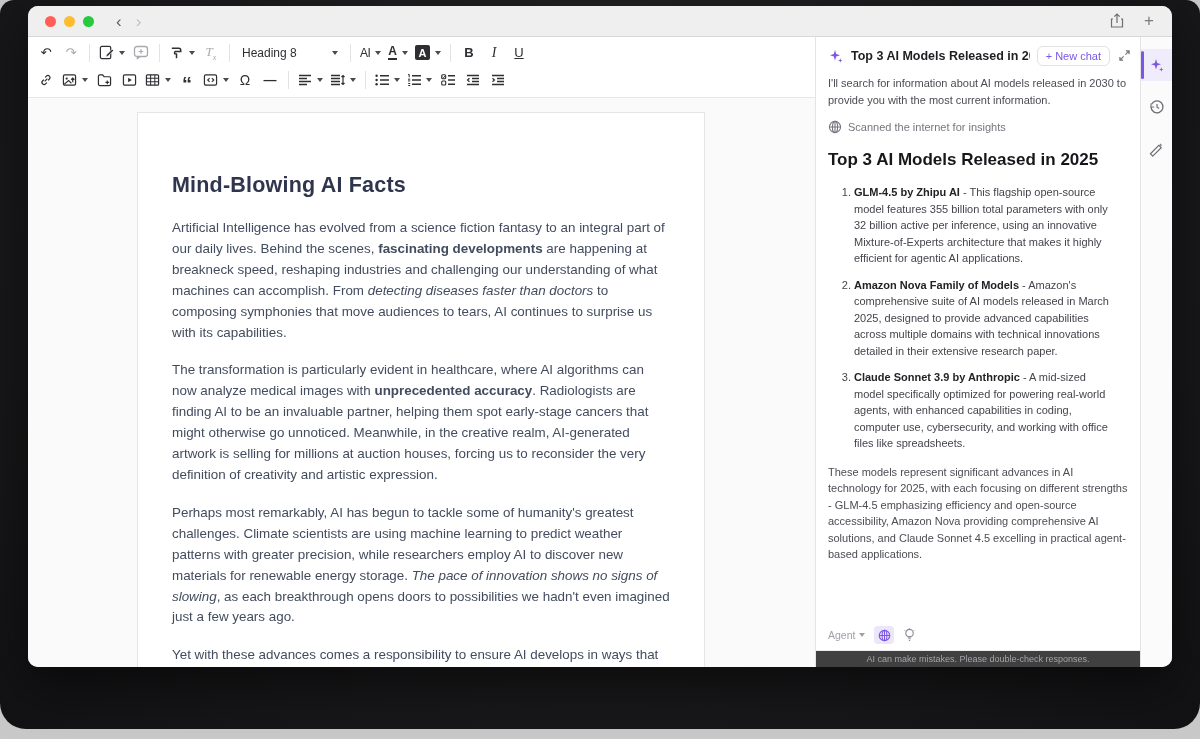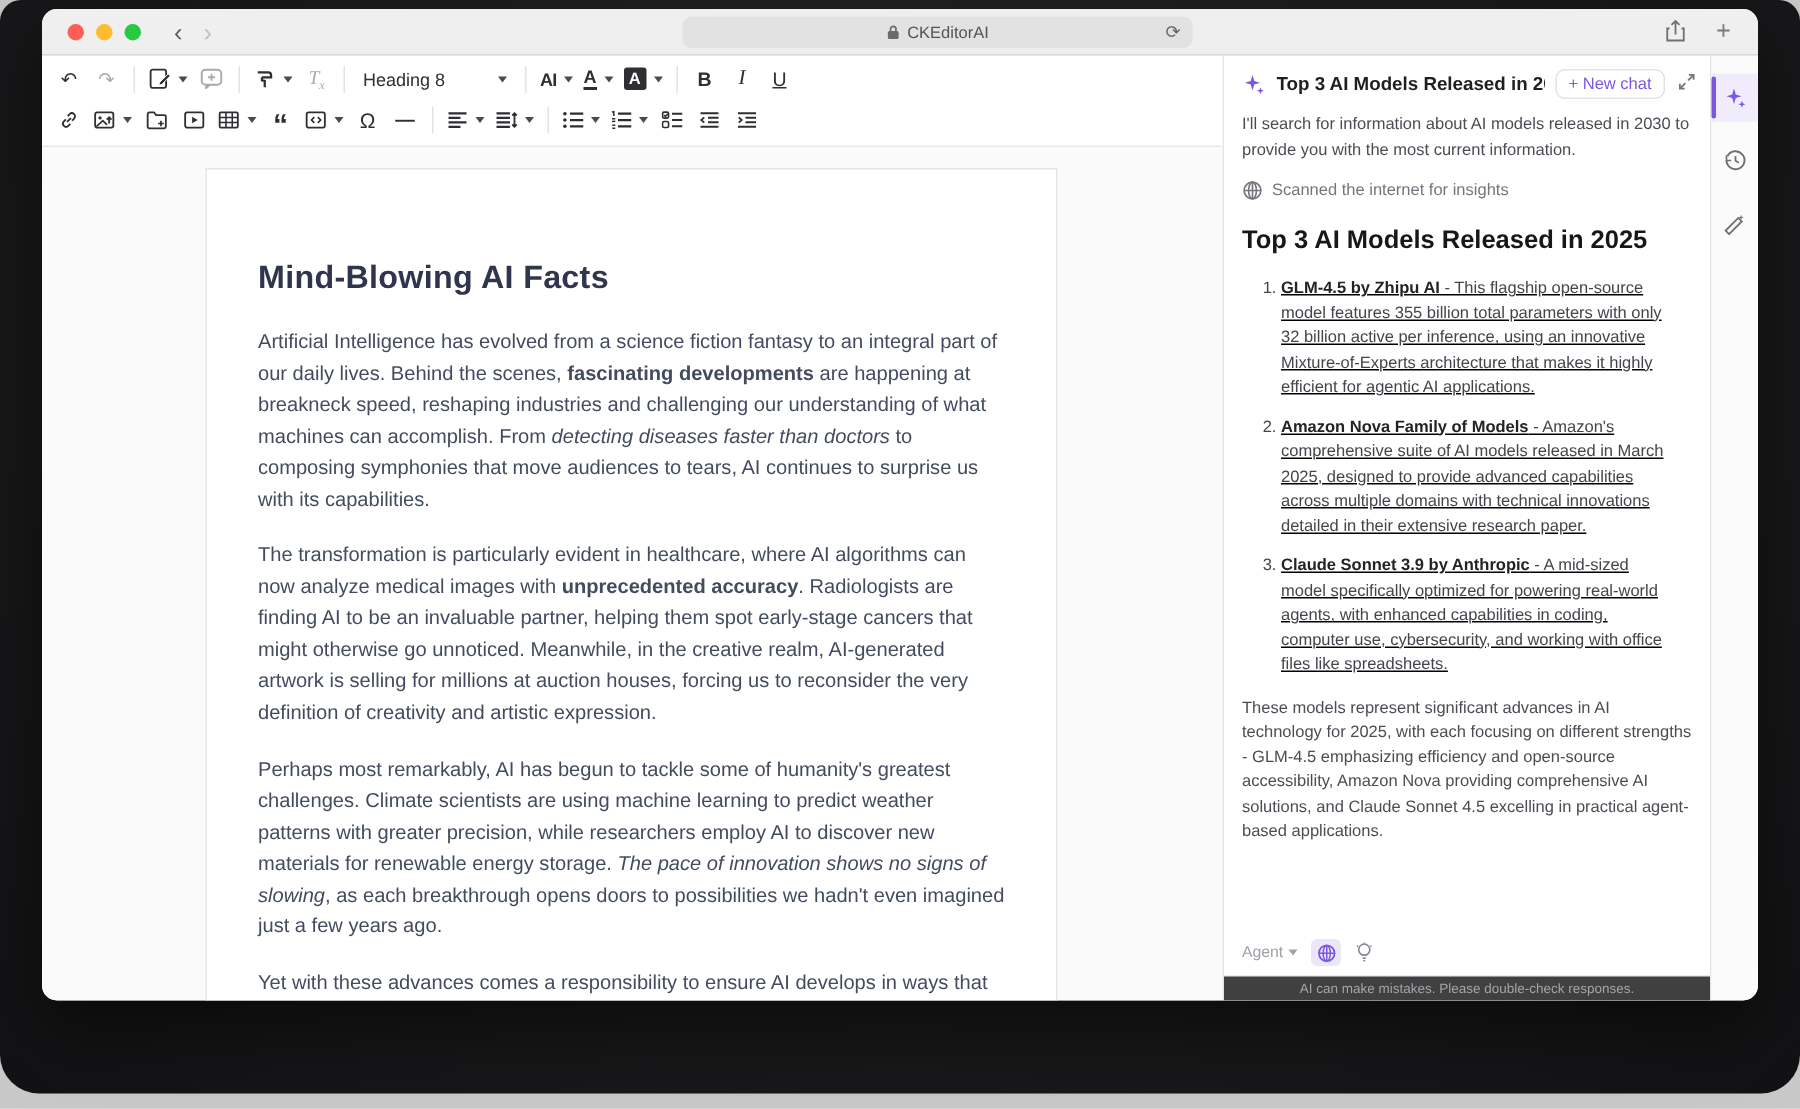--- a/index.html
+++ b/index.html
@@ -42,21 +42,21 @@
     border-top:4px solid #4a4a4f; margin-left:3px; }
   .tb-sep { width:1px; height:18px; background:#e3e3e6; margin:0 5px; flex:0 0 1px; }
   .heading-select { display:flex; align-items:center; justify-content:space-between; width:108px;
     height:24px; padding:0 6px; font-size:12px; color:#2f2f33; cursor:pointer; }
   .glyph-b { font-weight:800; }
   .glyph-i { font-style:italic; font-family:"Liberation Serif",serif; font-size:14px; }
   .glyph-u { text-decoration:underline; }
   .font-color-a { font-weight:700; border-bottom:2px solid #2f2f33; line-height:1.05; font-size:12px; }
   .font-bg-a { font-weight:700; background:#2f2f33; color:#fff; font-size:11px;
     width:15px; height:15px; display:flex; align-items:center; justify-content:center; border-radius:2px; }
-  .font-size-g { font-weight:700; font-size:12px; letter-spacing:-0.5px; }
+  .font-size-g { font-weight:400; font-size:12px; letter-spacing:-0.5px; }
   .quote-g { font-size:20px; font-weight:800; line-height:0.4; margin-top:8px; }
   .tx-g { font-style:italic; font-family:"Liberation Serif",serif; font-size:13px; }
   .tx-g sub { font-size:8px; }
 
   
   .canvas { flex:1; background:#fafafa; overflow:hidden; position:relative; }
   .page { position:absolute; left:109px; top:14px; width:568px; height:600px;
     background:#fff; border:1px solid #e6e6e9; border-bottom:none;
     padding:60px 34px 0 34px; color:#434c5e; }
   .page h2 { color:#2e354d; font-size:21.5px; letter-spacing:.2px; margin-bottom:20px; }
@@ -69,21 +69,21 @@
   .panel-header { display:flex; align-items:center; gap:7px; padding:9px 10px 7px 12px; flex:0 0 auto; }
   .panel-title { font-size:12.5px; font-weight:700; color:#1f1f23; flex:1;
     white-space:nowrap; overflow:hidden; }
   .new-chat-btn { display:flex; align-items:center; gap:3px; border:1px solid #e2e2e6; border-radius:6px;
     padding:3px 8px; color:#7b57e4; font-size:11px; font-weight:500; background:#fff; cursor:pointer; white-space:nowrap; }
   .expand-btn { color:#76767c; margin-left:2px; cursor:pointer; }
   .panel-scroll { flex:1; overflow:hidden; padding:2px 12px 0 12px; min-height:0; }
   .chat-p { font-size:11px; color:#4c4c54; line-height:1.5; margin-bottom:10px; }
   .meta-row { display:flex; align-items:center; gap:6px; color:#75757e; font-size:11px; margin:12px 0; }
   .result-h { font-size:17px; font-weight:800; color:#17171b; margin:16px 0 14px 0; }
-  .models-ol { margin:0 10px 12px 0; padding-left:26px;text-decoration:underline; }
+  .models-ol { margin:0 10px 12px 0; padding-left:26px; }
   .models-ol li { font-size:11px; color:#44444c; line-height:1.5; margin-bottom:10px; }
   .models-ol b { color:#232327; }
 
   .input-block { flex:0 0 auto; padding:8px 12px 6px 12px; }
   .input-row { display:flex; gap:6px; align-items:stretch; }
   .ai-input { flex:1; position:relative; }
   .ai-input input { width:100%; height:27px; border:1px solid #b9baf0; border-radius:6px;
     padding:0 26px 0 9px; font-size:11px; color:#333; outline:none;
     font-family:"Liberation Sans",sans-serif; }
   .ai-input input::placeholder { color:#9b9ba4; }
@@ -120,28 +120,20 @@
   <div class="chrome">
     <div class="lights">
       <div class="light" style="background:#ff5f57"></div>
       <div class="light" style="background:#febc2e"></div>
       <div class="light" style="background:#28c840"></div>
     </div>
     <div class="nav-arrows">
       <span class="nav-btn">‹</span>
       <span class="nav-btn fwd">›</span>
     </div>
-    <div class="url-pill">
-      <svg width="9" height="11" viewBox="0 0 10 12">
-          <rect x="1" y="5" width="8" height="6" rx="1.2" fill="#6a6a6f"></rect>
-          <path d="M3 5V3.6a2 2 0 0 1 4 0V5" fill="none" stroke="#6a6a6f" stroke-width="1.3"></path>
-        </svg>
-      <span>CKEditorAI</span>
-      <span class="url-reload">⟳</span>
-    </div>
     <div class="chrome-right">
       <svg width="14" height="16" viewBox="0 0 14 16">
           <path d="M3 6h-1.5v8h11V6H11" fill="none" stroke="currentColor" stroke-width="1.2"></path>
           <path d="M7 1v9M4.3 3.6 7 1l2.7 2.6" fill="none" stroke="currentColor" stroke-width="1.2"></path>
         </svg>
       <span class="plus">+</span>
     </div>
   </div>
 
   <div class="main">

